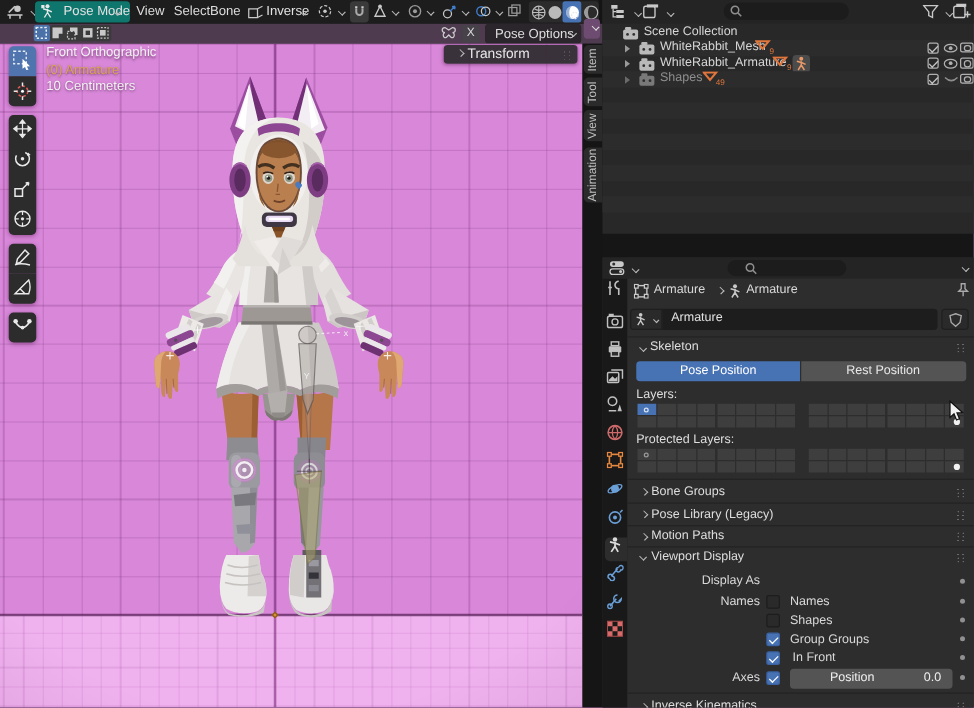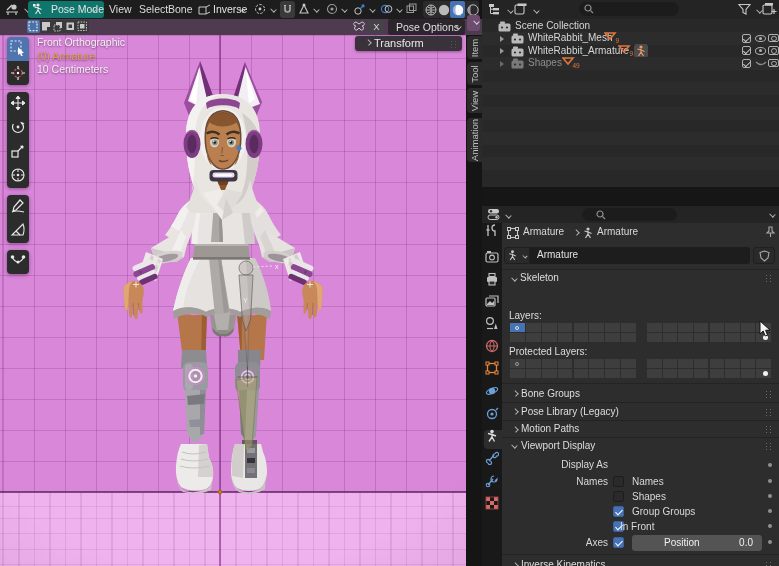--- a/index.html
+++ b/index.html
@@ -740,20 +740,22 @@
       <svg width="11" height="12" viewBox="0 0 11 12" style="position:absolute;left:5px;top:2px;">
         <path d="M5.5,1 L10,2.5 L9,8 L5.5,11 L2,8 L1,2.5 Z" fill="none" stroke="#a9a9a9" stroke-width="1.1"></path>
       </svg>
     </div>
     <div class="sep" style="top:46px;"></div>
 
     <i class="chev" style="position:absolute;left:6px;top:53px;"></i>
     <span class="phead" style="left:18px;top:49px;">Skeleton</span>
     <div class="dots6" style="position:absolute;left:263px;top:51px;"></div>
 
+    <div style="position:absolute;left:7px;top:66px;width:131px;height:16px;background:#4772b3;border-radius:3px 0 0 3px;color:#ffffff;text-align:center;line-height:16px;">Pose Position</div>
+    <div style="position:absolute;left:138.5px;top:66px;width:132px;height:16px;background:#545454;border-radius:0 3px 3px 0;color:#e8e8e8;text-align:center;line-height:16px;">Rest Position</div>
     <span class="phead" style="left:7px;top:87px;">Layers:</span>
       <div class="cell" style="left:8.0px;top:100px;width:14.9px;height:9px;background:#4772b3;">
         <span style="position:absolute;left:5px;top:2.5px;width:4px;height:4px;border:1px solid #d8e2f0;border-radius:50%;"></span>
       </div>
       <div class="cell" style="left:23.9px;top:100px;width:14.9px;height:9px;"></div>
       <div class="cell" style="left:39.8px;top:100px;width:14.9px;height:9px;"></div>
       <div class="cell" style="left:55.6px;top:100px;width:14.9px;height:9px;"></div>
       <div class="cell" style="left:71.5px;top:100px;width:14.9px;height:9px;"></div>
       <div class="cell" style="left:87.4px;top:100px;width:14.9px;height:9px;"></div>
       <div class="cell" style="left:103.2px;top:100px;width:14.9px;height:9px;"></div>
@@ -848,21 +850,21 @@
     <span style="position:absolute;left:130px;top:268px;">Shapes</span>
     <div class="pdot" style="left:266px;top:271px;"></div>
     <div class="cb on" style="left:111px;top:283px;">
         <span class="check"></span>
       </div>
     <span style="position:absolute;left:130px;top:283px;">Group Groups</span>
     <div class="pdot" style="left:266px;top:286px;"></div>
     <div class="cb on" style="left:111px;top:298px;">
         <span class="check"></span>
       </div>
-    <span style="position:absolute;left:118px;top:298px;">In Front</span>
+    <span style="position:absolute;left:132px;top:298px;">In Front</span>
     <div class="pdot" style="left:266px;top:301px;"></div>
     <span style="position:absolute;left:0px;top:314px;width:106px;text-align:right;">Axes</span>
     <div class="cb on" style="left:111px;top:314px;">
         <span class="check"></span>
       </div>
     <div style="position:absolute;left:130px;top:312px;width:130px;height:16px;background:#545454;border-radius:3px;line-height:16px;color:#f0f0f0;">
       <span style="margin-left:32px;">Position</span>
       <span style="position:absolute;right:9px;top:0;">0.0</span>
     </div>
     <div class="pdot" style="left:266px;top:317px;"></div>

